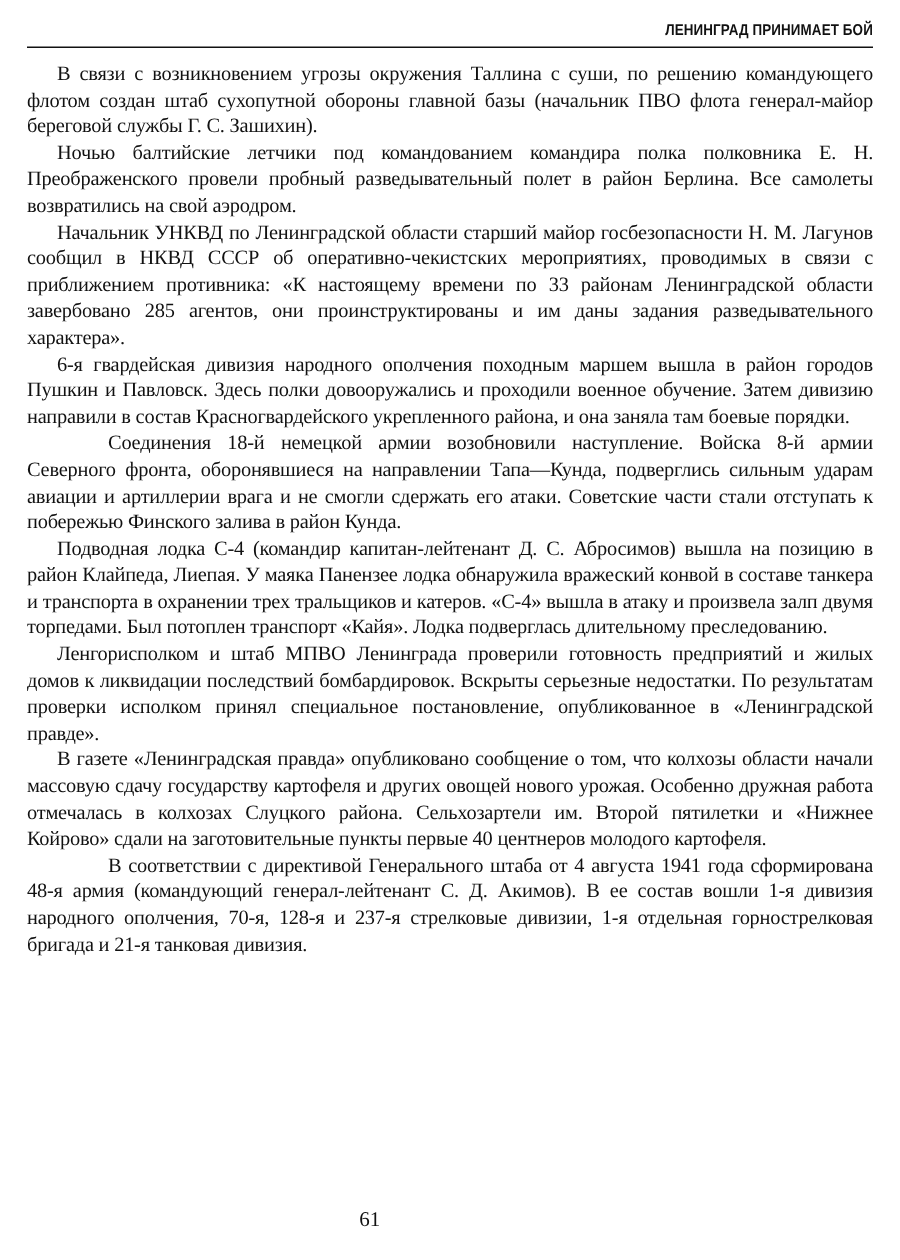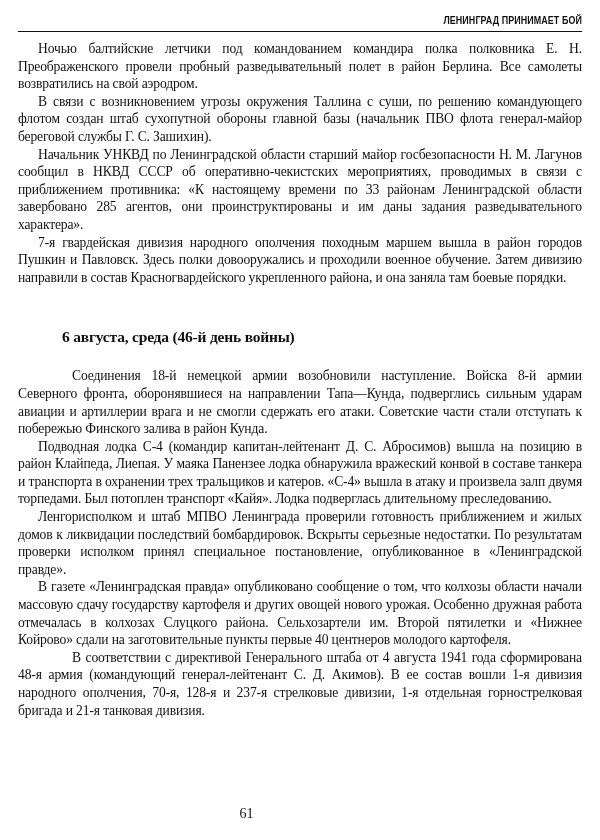--- a/index.html
+++ b/index.html
@@ -17,28 +17,27 @@
   .h-day2 { margin-top: 40px; margin-bottom: 21px; }
   .page-number { position: absolute; top: 806px; left: 0; width: 493px; text-align: center; font-size: 14px; }
 </style>
 </head>
 <body>
 
 <div class="running-head">ЛЕНИНГРАД ПРИНИМАЕТ БОЙ</div>
 <div class="rule"></div>
 
 <div class="content">
+  <p>В связи с возникновением угрозы окружения Таллина с суши, по решению командующего флотом создан штаб сухопутной обороны главной базы (начальник ПВО флота генерал-майор береговой службы Г. С. Зашихин).</p>
   <p>Ночью балтийские летчики под командованием командира полка полковника Е. Н. Преображенского провели пробный разведывательный полет в район Берлина. Все самолеты возвратились на свой аэродром.</p>
-  <p>В связи с возникновением угрозы окружения Таллина с суши, по решению командующего флотом создан штаб сухопутной обороны главной базы (начальник ПВО флота генерал-майор береговой службы Г. С. Зашихин).</p>
   <p>Начальник УНКВД по Ленинградской области старший майор госбезопасности Н. М. Лагунов сообщил в НКВД СССР об оперативно-чекистских мероприятиях, проводимых в связи с приближением противника: «К настоящему времени по 33 районам Ленинградской области завербовано 285 агентов, они проинструктированы и им даны задания разведывательного характера».</p>
-  <p>7-я гвардейская дивизия народного ополчения походным маршем вышла в район городов Пушкин и Павловск. Здесь полки довооружались и проходили военное обучение. Затем дивизию направили в состав Красногвардейского укрепленного района, и она заняла там боевые порядки.</p>
+  <p>6-я гвардейская дивизия народного ополчения походным маршем вышла в район городов Пушкин и Павловск. Здесь полки довооружались и проходили военное обучение. Затем дивизию направили в состав Красногвардейского укрепленного района, и она заняла там боевые порядки.</p>
 
-  <h2 class="h-day1">6 августа, среда (46-й день войны)</h2>
   <p class="big-indent">Соединения 18-й немецкой армии возобновили наступление. Войска 8-й армии Северного фронта, оборонявшиеся на направлении Тапа—Кунда, подверглись сильным ударам авиации и артиллерии врага и не смогли сдержать его атаки. Советские части стали отступать к побережью Финского залива в район Кунда.</p>
   <p>Подводная лодка С-4 (командир капитан-лейтенант Д. С. Абросимов) вышла на позицию в район Клайпеда, Лиепая. У маяка Панензее лодка обнаружила вражеский конвой в составе танкера и транспорта в охранении трех тральщиков и катеров. «С-4» вышла в атаку и произвела залп двумя торпедами. Был потоплен транспорт «Кайя». Лодка подверглась длительному преследованию.</p>
-  <p>Ленгорисполком и штаб МПВО Ленинграда проверили готовность приближением и жилых домов к ликвидации последствий бомбардировок. Вскрыты серьезные недостатки. По результатам проверки исполком принял специальное постановление, опубликованное в «Ленинградской правде».</p>
+  <p>Ленгорисполком и штаб МПВО Ленинграда проверили готовность предприятий и жилых домов к ликвидации последствий бомбардировок. Вскрыты серьезные недостатки. По результатам проверки исполком принял специальное постановление, опубликованное в «Ленинградской правде».</p>
   <p>В газете «Ленинградская правда» опубликовано сообщение о том, что колхозы области начали массовую сдачу государству картофеля и других овощей нового урожая. Особенно дружная работа отмечалась в колхозах Слуцкого района. Сельхозартели им. Второй пятилетки и «Нижнее Койрово» сдали на заготовительные пункты первые 40 центнеров молодого картофеля.</p>
 
   <p class="big-indent">В соответствии с директивой Генерального штаба от 4 августа 1941 года сформирована 48-я армия (командующий генерал-лейтенант С. Д. Акимов). В ее состав вошли 1-я дивизия народного ополчения, 70-я, 128-я и 237-я стрелковые дивизии, 1-я отдельная горнострелковая бригада и 21-я танковая дивизия.</p>
 
 </div>
 
 <div class="page-number">61</div>
 
 </body></html>

